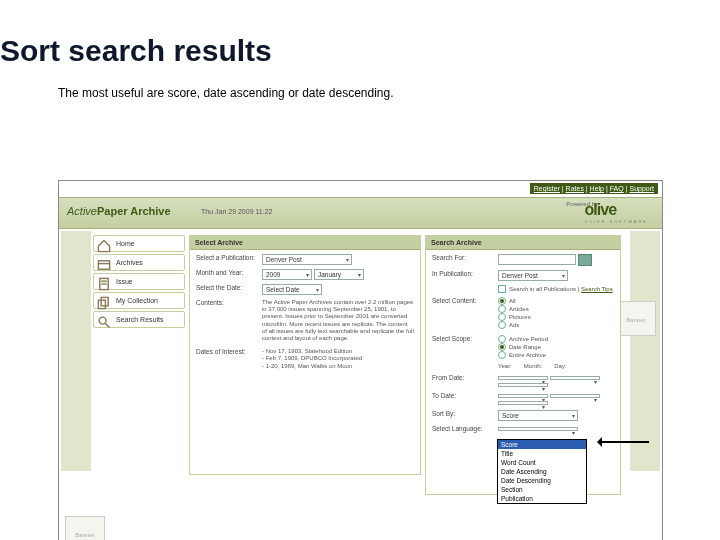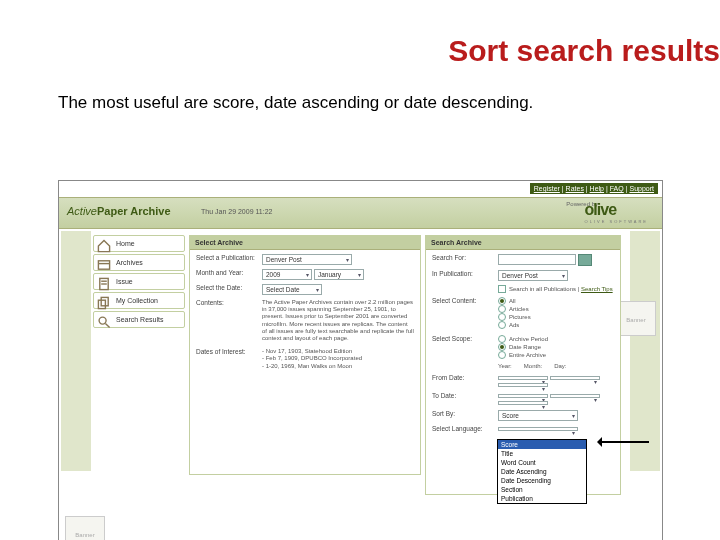--- a/index.html
+++ b/index.html
@@ -1,18 +1,18 @@
 <!DOCTYPE html>
 <html><head>
 <meta charset="utf-8">
 <style>
   * { box-sizing: border-box; margin: 0; padding: 0; }
   body { width: 720px; height: 540px; background: #fff; font-family: Arial, sans-serif; position: relative; overflow: hidden; }
-  .slide-title { font-size: 30px; font-weight: bold; color: #b91c1c; text-align: right; margin-top: 34px; margin-bottom: 24px; }
-  .slide-sub { font-size: 17px; color: #000; margin: 0 58px 14px 58px; line-height: 1.3; }
+  .slide-title { font-size: 30px; font-weight: bold; color: #0f172a; text-align: left; margin-top: 34px; margin-bottom: 18px; }
+  .slide-sub { font-size: 12px; color: #000; margin: 0 58px 14px 58px; line-height: 1.3; }
   .app-frame { position: absolute; left: 58px; top: 180px; width: 605px; height: 384px; border: 1px solid #888; background: #fff; font-size: 7px; color: #333; }
   .top-links { position: absolute; top: 2px; right: 4px; background: #3e5a14; color: #fff; padding: 2px 4px; font-size: 7px; }
   .top-links span { text-decoration: underline; }
   .header-band { position: absolute; top: 16px; left: 0; right: 0; height: 32px; background: linear-gradient(#d6dfbf,#c3cfa1); border-top:1px solid #aab07a; border-bottom:1px solid #aab07a; }
   .header-band .brand { position:absolute; left:8px; top:7px; color:#3e5a14; font-size:11px; font-style:italic; }
   .header-band .brand b { font-style: normal; }
   .header-band .dt { position:absolute; left:142px; top:10px; font-size:7px; color:#555; }
   .header-band .powered { position:absolute; right:64px; top:3px; font-size:6px; color:#666; }
   .header-band .olive { position:absolute; right:14px; top:3px; font-size:16px; color:#3e5a14; font-weight:bold; letter-spacing:-1px; }
   .header-band .olive small { display:block; font-size:4px; color:#777; letter-spacing:2px; font-weight:normal; }

